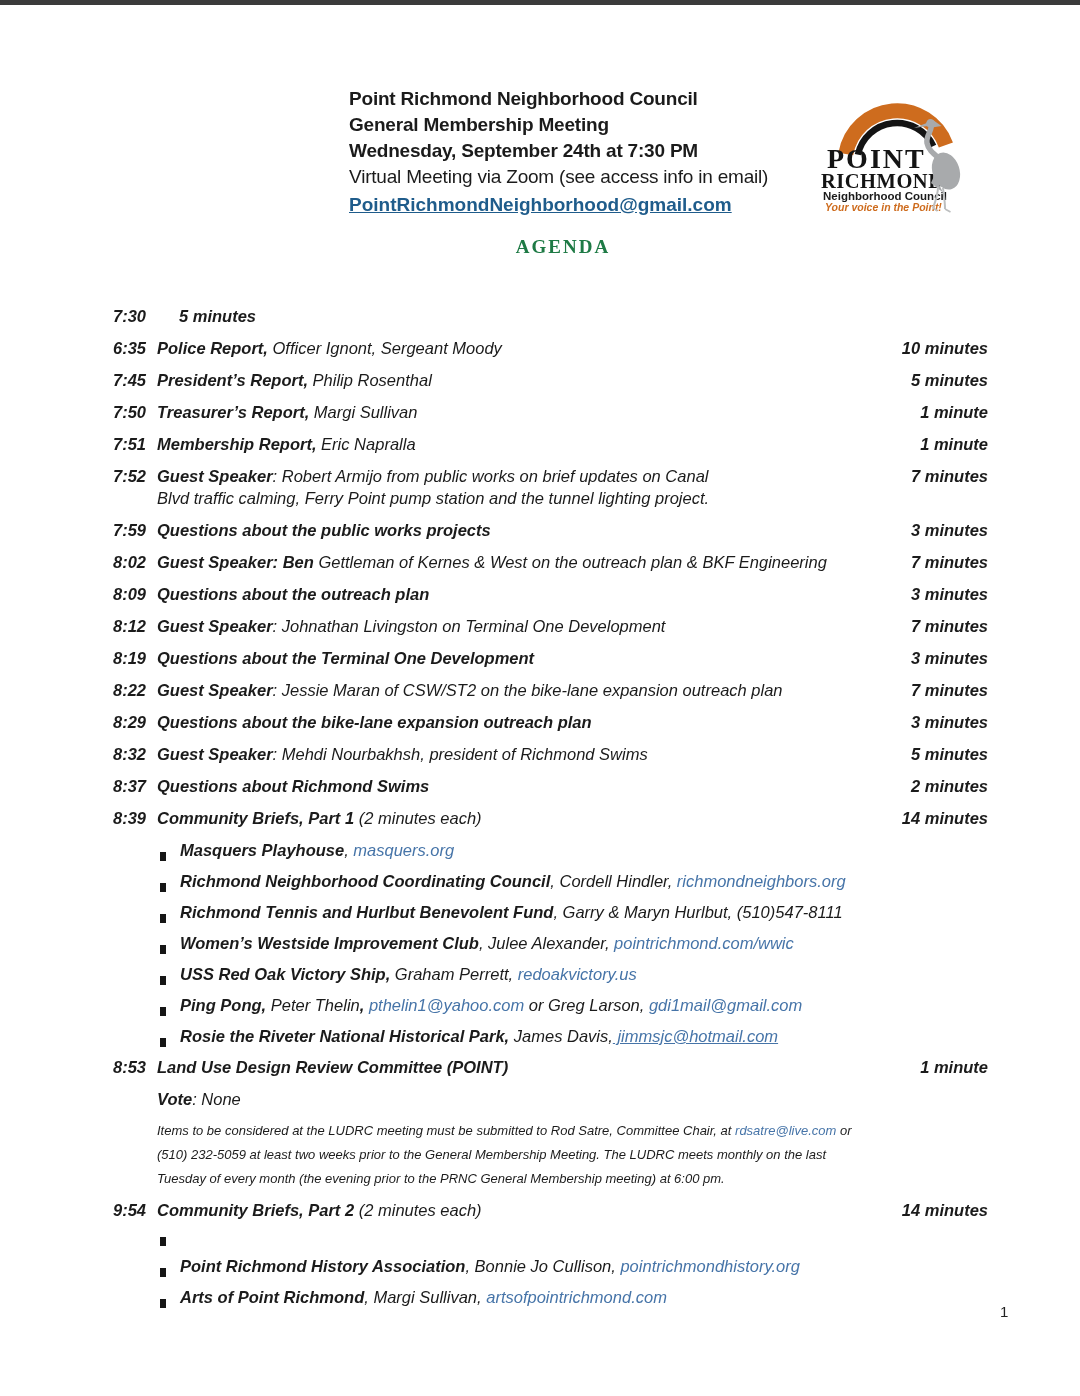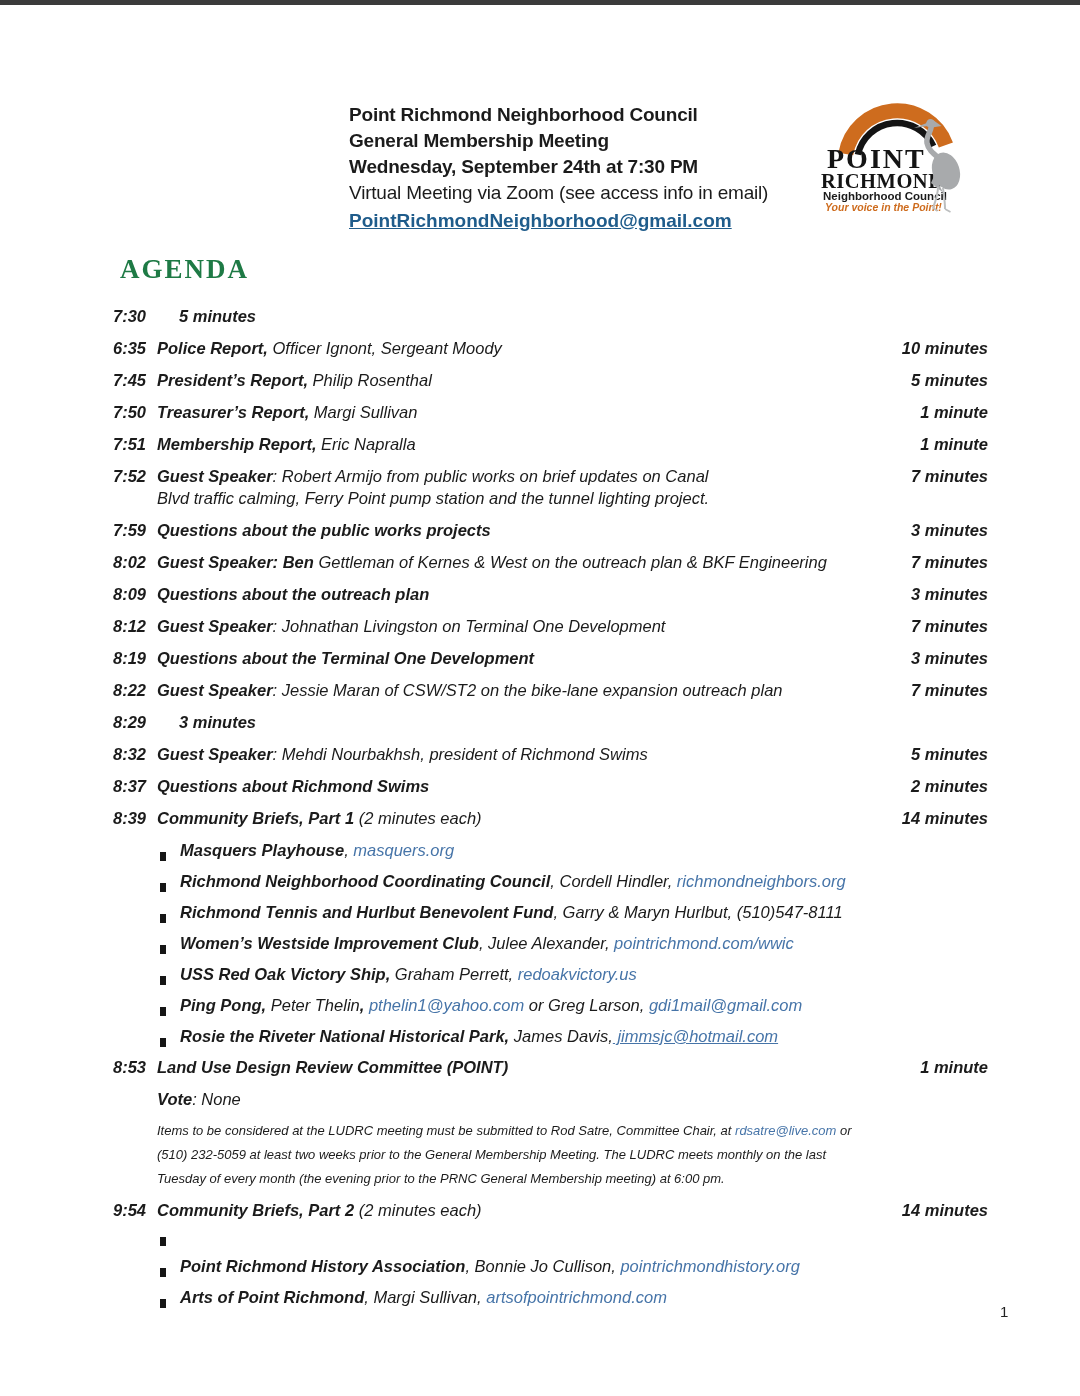--- a/index.html
+++ b/index.html
@@ -11,27 +11,27 @@
     --heron-gray:#a8aaac;
     --topbar:#3b3b3b;
   }
   html,body{margin:0;padding:0;background:#fff;}
   .page{
     position:relative;width:1080px;height:1396px;background:#ffffff;
     font-family:"Liberation Sans",sans-serif;color:var(--ink);overflow:hidden;
   }
   .topbar{position:absolute;top:0;left:0;width:100%;height:5px;background:var(--topbar);}
   
-  .header{position:absolute;left:349px;top:102px;width:500px;}
+  .header{position:absolute;left:349px;top:86px;width:500px;}
   .header .hline{font-size:19px;line-height:26px;font-weight:bold;letter-spacing:-0.2px;}
   .header .hline.regular{font-weight:normal;}
   .header .email{display:inline-block;margin-top:2px;font-size:19px;line-height:26px;
     font-weight:bold;color:var(--email-blue);text-decoration:underline;cursor:pointer;}
-  .agenda-title{position:absolute;top:254px;left:120px;width:886px;text-align:left;
-    font-family:"Liberation Serif",serif;font-weight:bold;font-size:27px;
+  .agenda-title{position:absolute;top:236px;left:120px;width:886px;text-align:center;
+    font-family:"Liberation Serif",serif;font-weight:bold;font-size:19px;
     letter-spacing:2px;color:var(--agenda-green);}
   
   .logo{position:absolute;left:819px;top:99px;width:158px;height:120px;}
   
   .agenda{position:absolute;top:305px;left:100px;width:888px;font-style:italic;}
   .row{display:flex;align-items:flex-start;margin-bottom:10px;font-size:16.5px;line-height:22px;}
   .row .time{width:46px;text-align:right;font-weight:bold;flex:none;}
   .row .content{flex:1;padding-left:11px;padding-right:24px;}
   .row .duration{width:110px;text-align:right;font-weight:bold;white-space:nowrap;flex:none;font-style:italic;}
   .bullet-row{display:flex;align-items:flex-end;margin-left:60px;margin-bottom:9px;
@@ -136,20 +136,21 @@
         <div class="content"><span class="b">Questions about the Terminal One Development</span></div>
         <div class="duration">3 minutes</div>
       </div>
       <div class="row">
         <div class="time">8:22</div>
         <div class="content"><span class="b">Guest Speaker</span><span>: Jessie Maran of CSW/ST2 on the bike-lane expansion outreach plan</span></div>
         <div class="duration">7 minutes</div>
       </div>
       <div class="row">
         <div class="time">8:29</div>
+        <div class="content"><span class="b">Questions about the bike-lane expansion outreach plan</span></div>
         <div class="duration">3 minutes</div>
       </div>
       <div class="row">
         <div class="time">8:32</div>
         <div class="content"><span class="b">Guest Speaker</span><span>: Mehdi Nourbakhsh, president of Richmond Swims</span></div>
         <div class="duration">5 minutes</div>
       </div>
       <div class="row">
         <div class="time">8:37</div>
         <div class="content"><span class="b">Questions about Richmond Swims</span></div>

